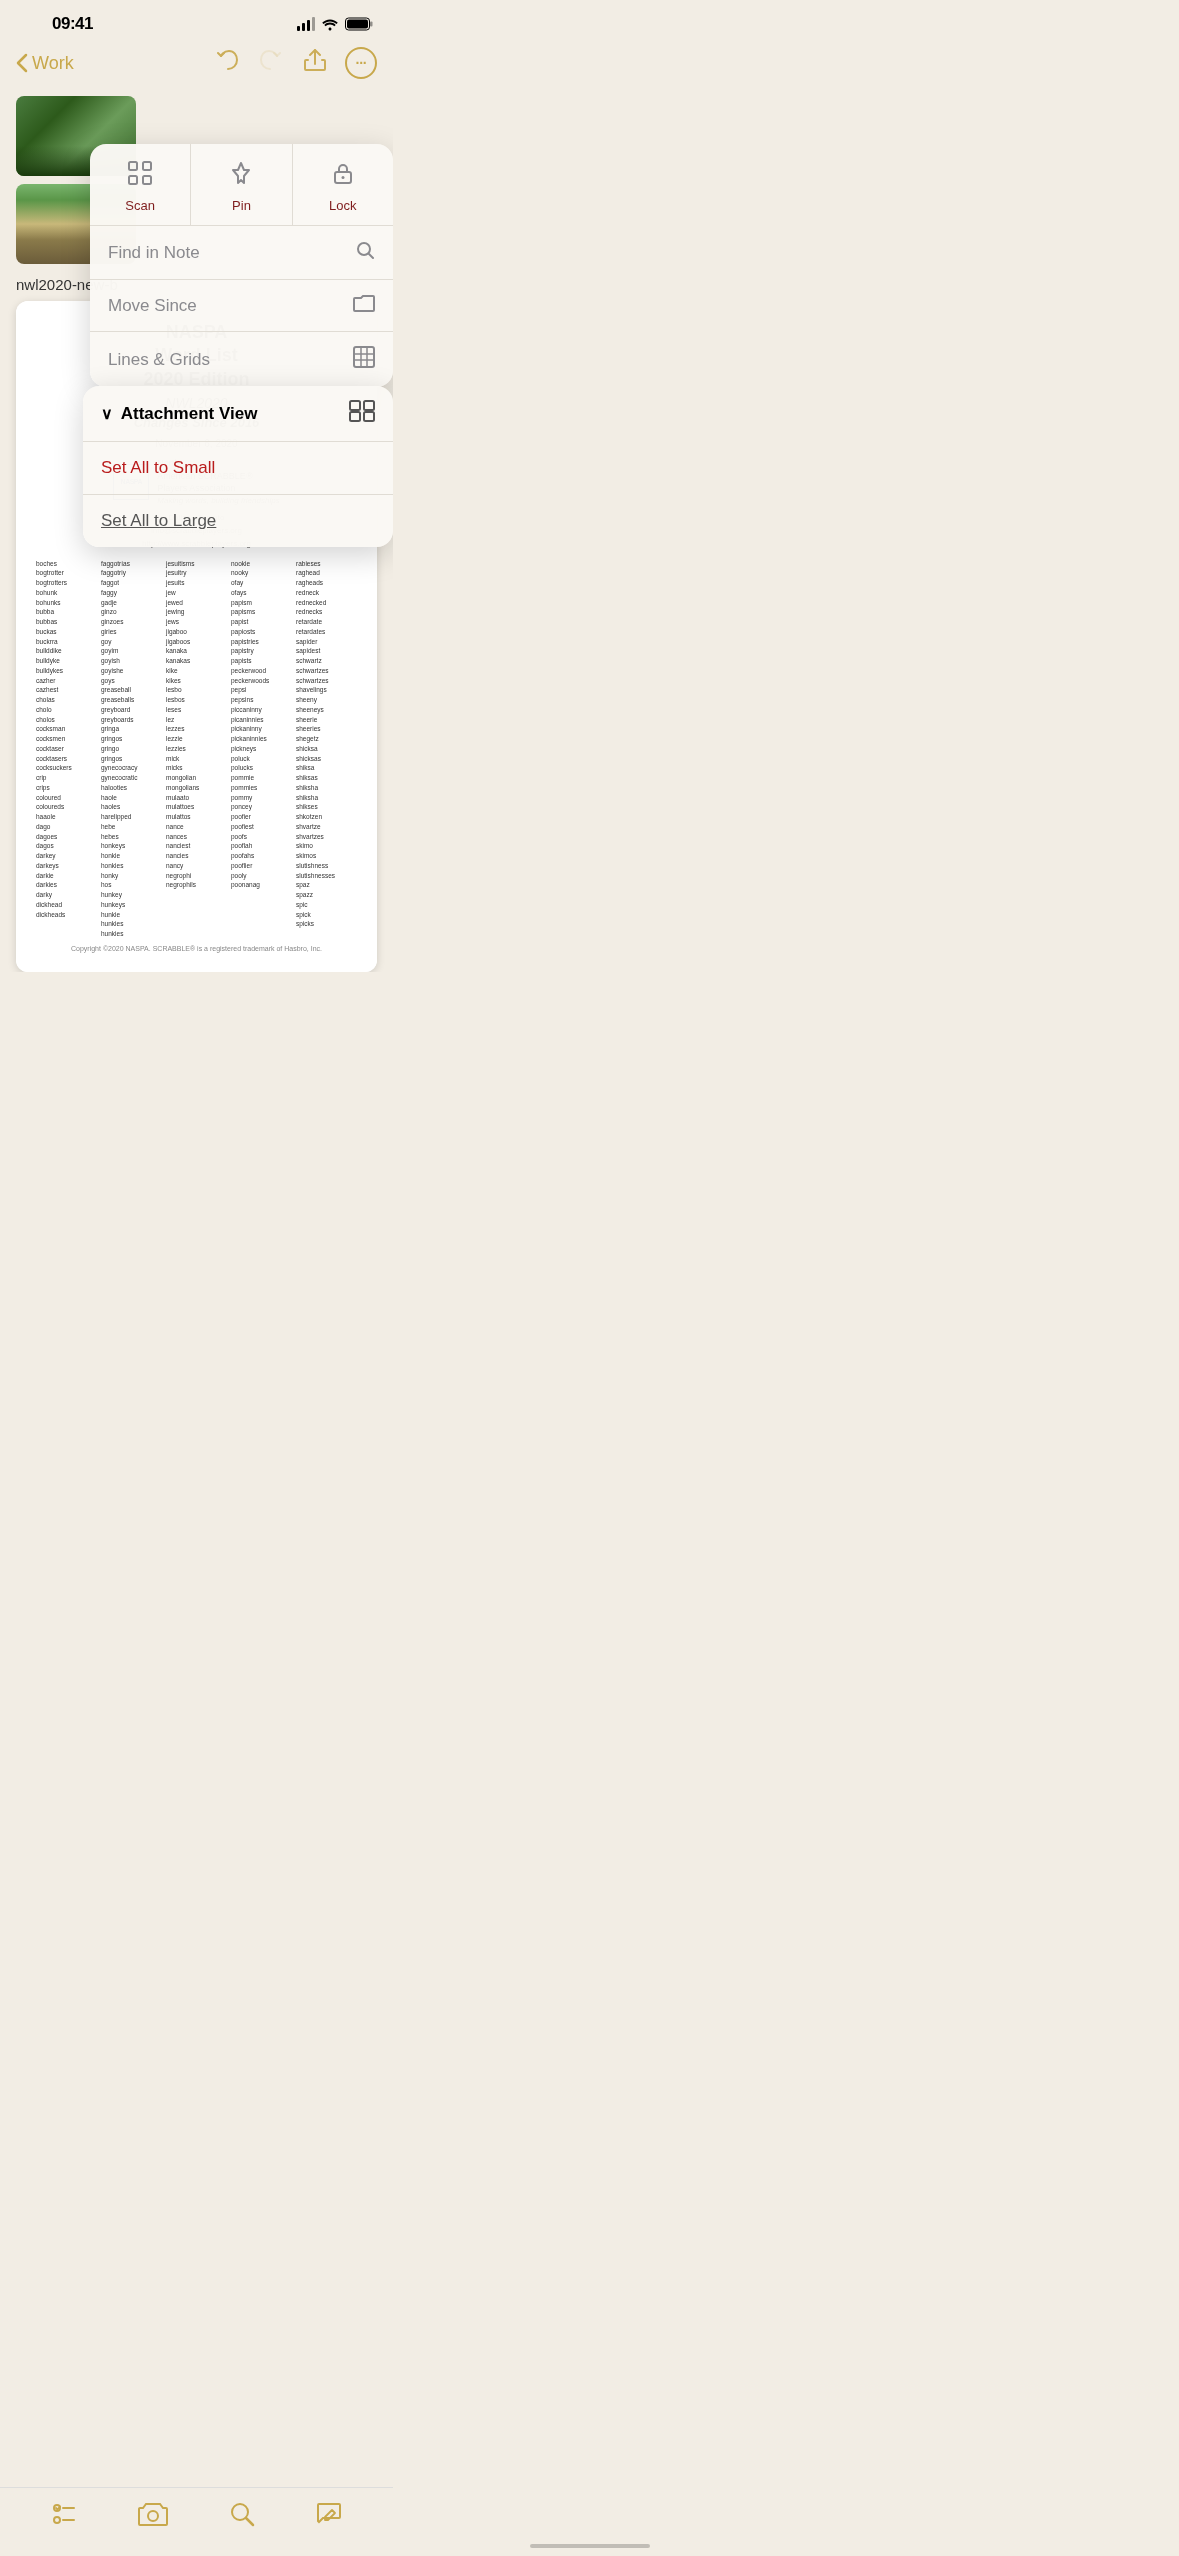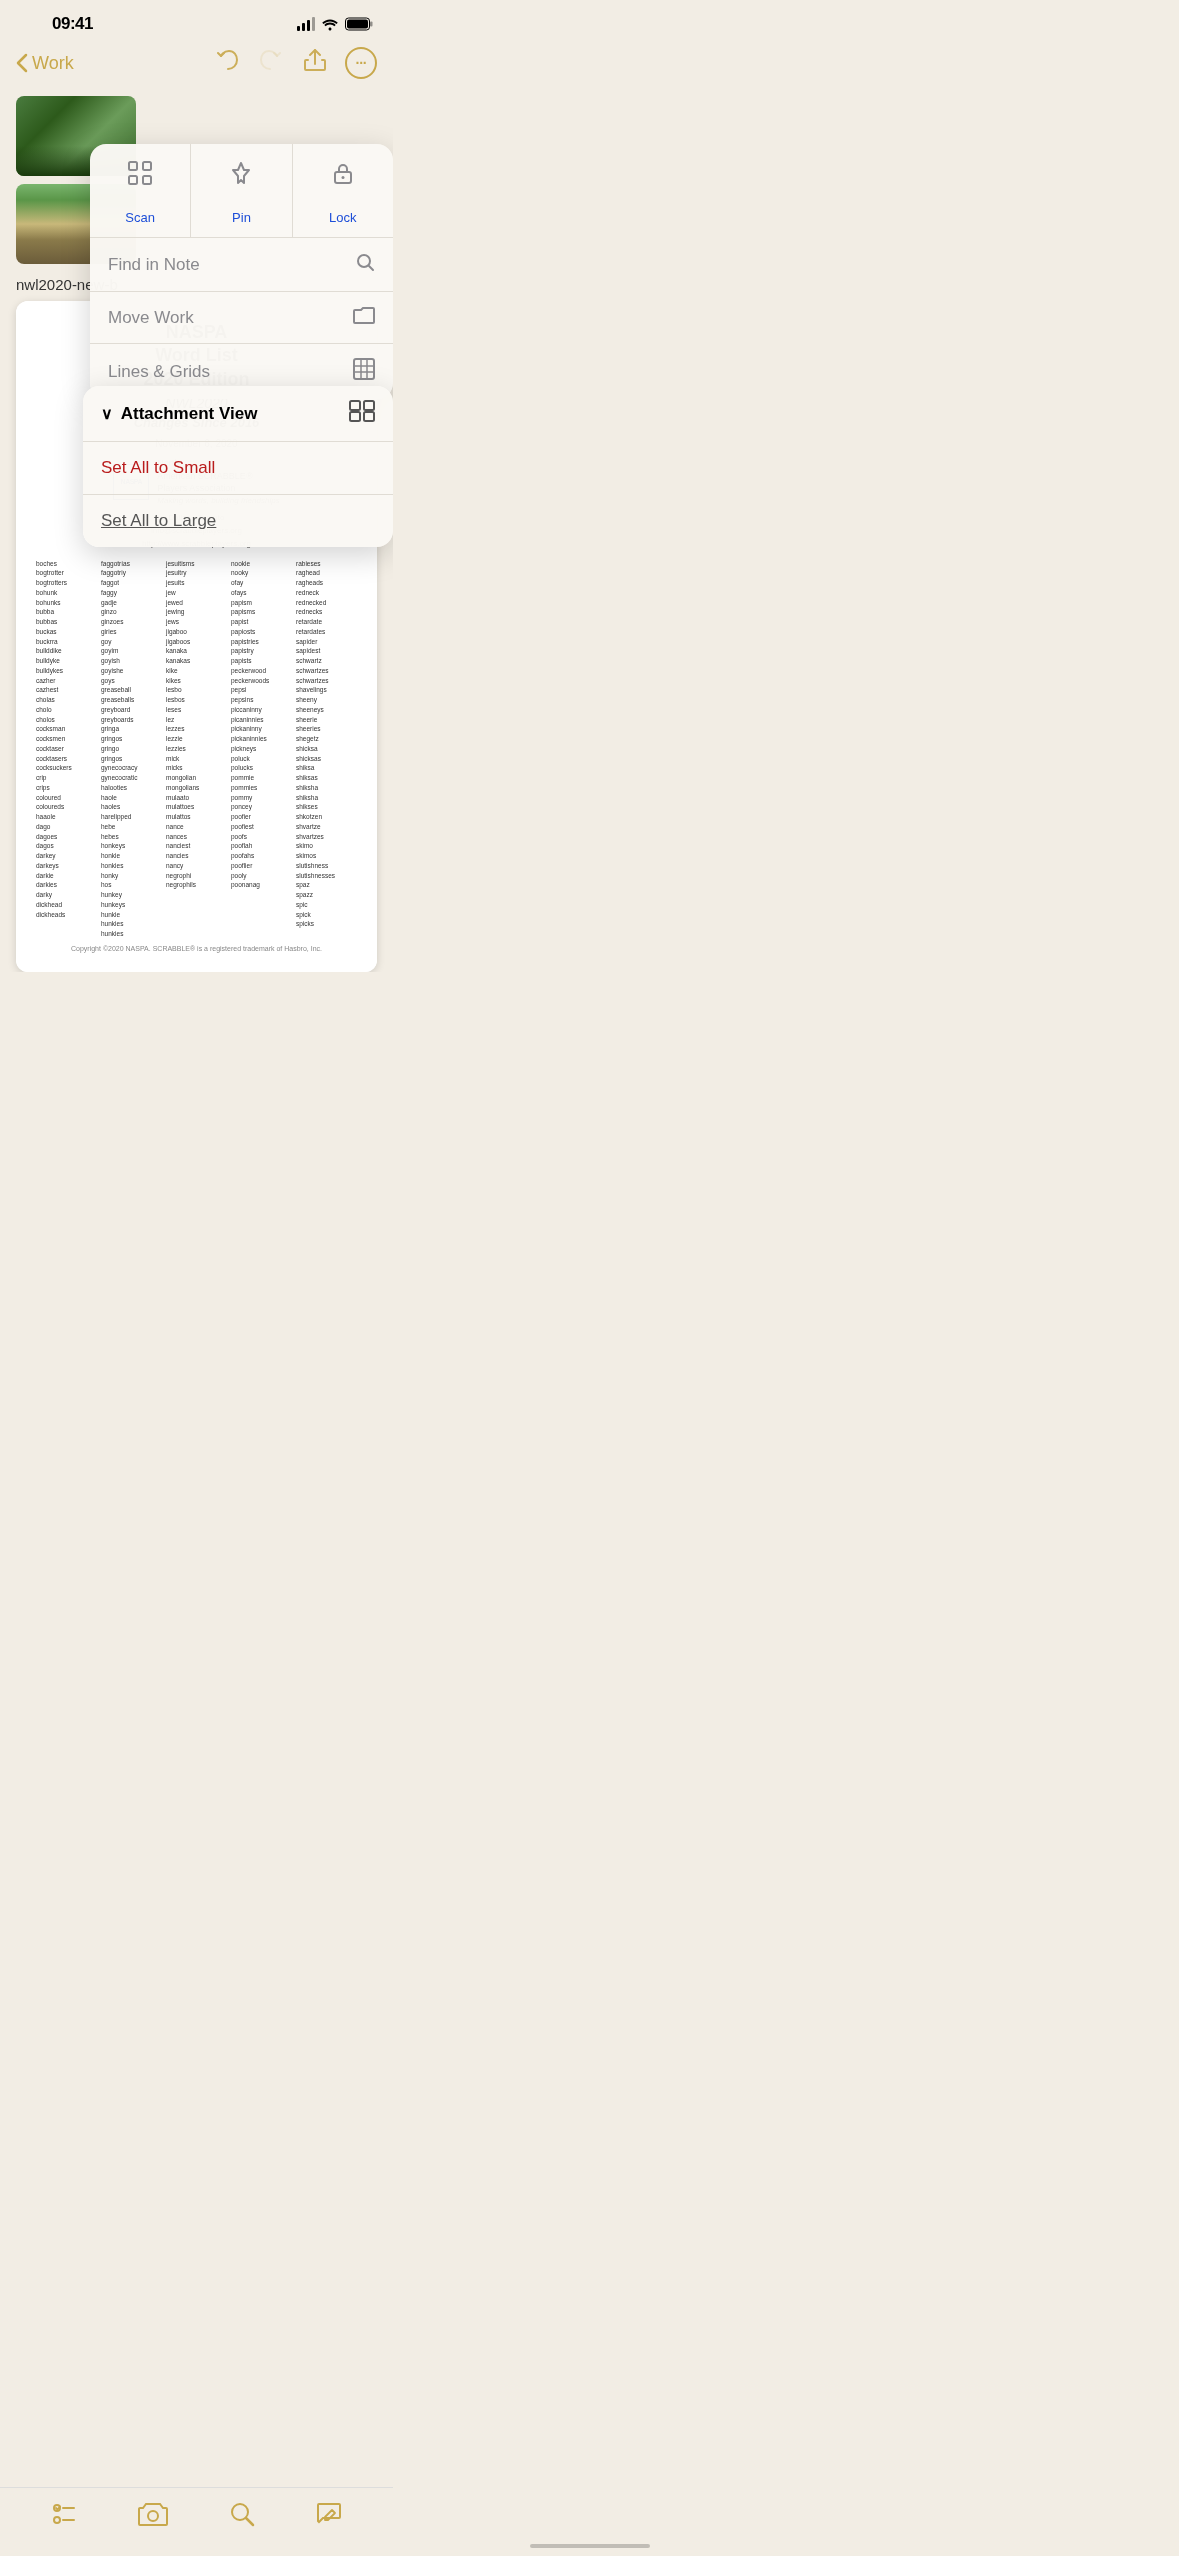--- a/index.html
+++ b/index.html
@@ -173,22 +173,21 @@
     }
     .action-item:not(:last-child) {
       border-right: 0.5px solid #e0dcd4;
     }
     .action-icon {
       font-size: 22px;
       color: #8a8a8e;
     }
     .action-label {
       font-size: 13px;
-      color: #1d4ed8;
-      margin-top: 12px;
+      color: #7f1d1d;
     }
 
     .menu-item {
       display: flex;
       align-items: center;
       justify-content: space-between;
       padding: 14px 18px;
       border-bottom: 0.5px solid #e0dcd4;
       cursor: pointer;
     }
@@ -554,21 +553,21 @@
         <span class="menu-item-label">Find in Note</span>
         <span class="menu-item-icon">
           <svg width="20" height="20" viewBox="0 0 20 20" fill="none">
             <circle cx="9" cy="9" r="6" stroke="#8a8a8e" stroke-width="2"></circle>
             <path d="M14 14L18 18" stroke="#8a8a8e" stroke-width="2" stroke-linecap="round"></path>
           </svg>
         </span>
       </div>
 
       <div class="menu-item">
-        <span class="menu-item-label">Move Work</span>
+        <span class="menu-item-label">Move Since</span>
         <span class="menu-item-icon">
           <svg width="22" height="18" viewBox="0 0 22 18" fill="none">
             <path d="M2 4H8L10 2H20C20.6 2 21 2.4 21 3V16C21 16.6 20.6 17 20 17H2C1.4 17 1 16.6 1 16V5C1 4.4 1.4 4 2 4Z" stroke="#8a8a8e" stroke-width="2" fill="none"></path>
           </svg>
         </span>
       </div>
 
       <div class="menu-item">
         <span class="menu-item-label">Lines &amp; Grids</span>
         <span class="menu-item-icon">

